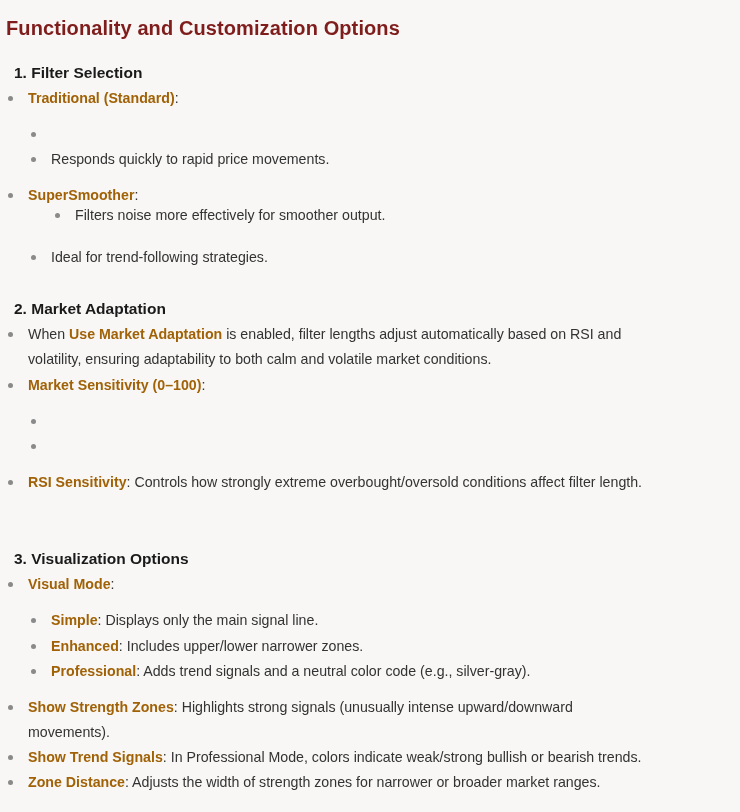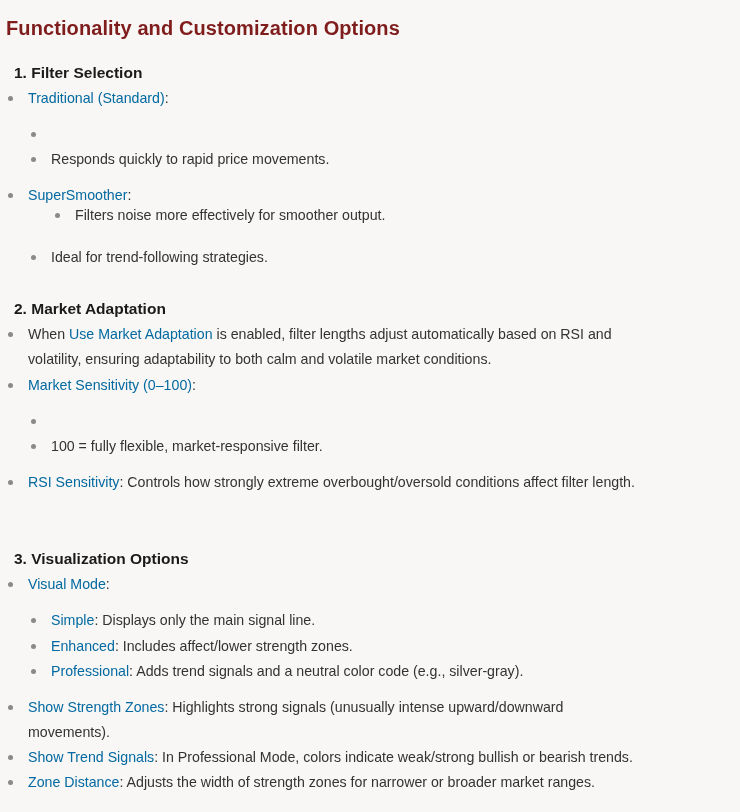--- a/index.html
+++ b/index.html
@@ -52,21 +52,21 @@
       width: 5px;
       height: 5px;
       border-radius: 50%;
       background: #8a8a8a;
       top: 10px;
     }
     .lvl1 { left: 22px; width: 630px; }
     .lvl1 .bullet { left: -20px; }
     .lvl2 { left: 45px; width: 620px; }
     .lvl2 .bullet { left: -20px; }
-    b { color: #0369a1; font-weight: normal; }
+    b { color: #a16207; font-weight: bold; }
   </style>
 </head>
 <body>
 
 <div class="doc">
   <h1>Functionality and Customization Options</h1>
 
   <h2 style="top:56px;">1. Filter Selection</h2>
 
   <div class="item lvl1" style="top:86px;">
@@ -103,41 +103,40 @@
 
   <div class="item lvl1" style="top:373px;">
     <span class="bullet"></span>
     <b>Market Sensitivity (0–100)</b><span>:</span>
   </div>
   <div class="item lvl2" style="top:409px;">
     <span class="bullet"></span>
   </div>
   <div class="item lvl2" style="top:434px;">
     <span class="bullet"></span>
-    <span>100 = fully flexible, market-responsive filter.</span>
   </div>
 
   <div class="item lvl1" style="top:470px;">
     <span class="bullet"></span>
     <b>RSI Sensitivity</b><span>: Controls how strongly extreme overbought/oversold conditions affect filter length.</span>
   </div>
 
   <h2 style="top:542px;">3. Visualization Options</h2>
 
   <div class="item lvl1" style="top:572px;">
     <span class="bullet"></span>
     <b>Visual Mode</b><span>:</span>
   </div>
   <div class="item lvl2" style="top:608px;">
     <span class="bullet"></span>
     <b>Simple</b><span>: Displays only the main signal line.</span>
   </div>
   <div class="item lvl2" style="top:634px;">
     <span class="bullet"></span>
-    <b>Enhanced</b><span>: Includes affect/lower strength zones.</span>
+    <b>Enhanced</b><span>: Includes upper/lower narrower zones.</span>
   </div>
   <div class="item lvl2" style="top:659px;">
     <span class="bullet"></span>
     <b>Professional</b><span>: Adds trend signals and a neutral color code (e.g., silver-gray).</span>
   </div>
 
   <div class="item lvl1" style="top:695px; width:600px;">
     <span class="bullet"></span>
     <b>Show Strength Zones</b><span>: Highlights strong signals (unusually intense upward/downward movements).</span>
   </div>

